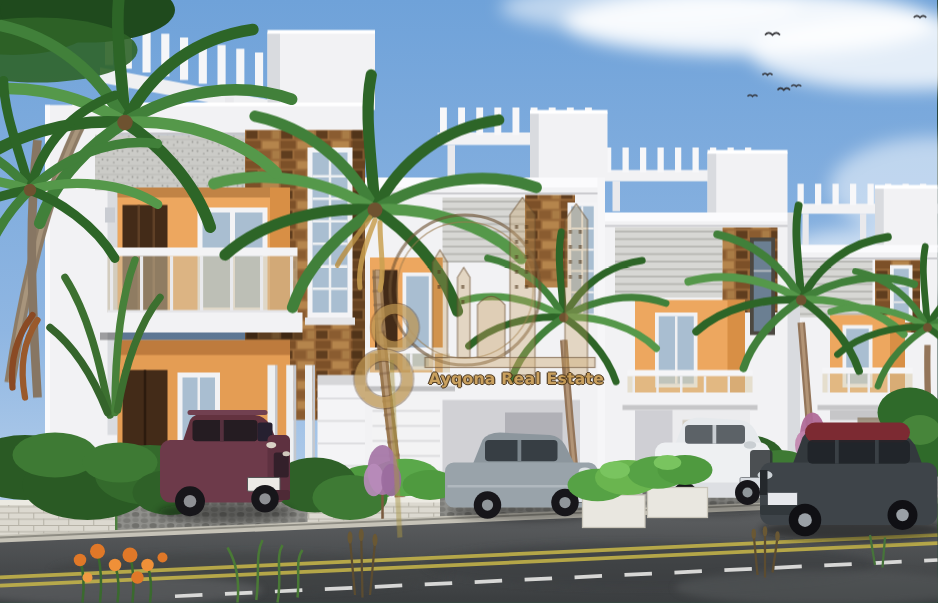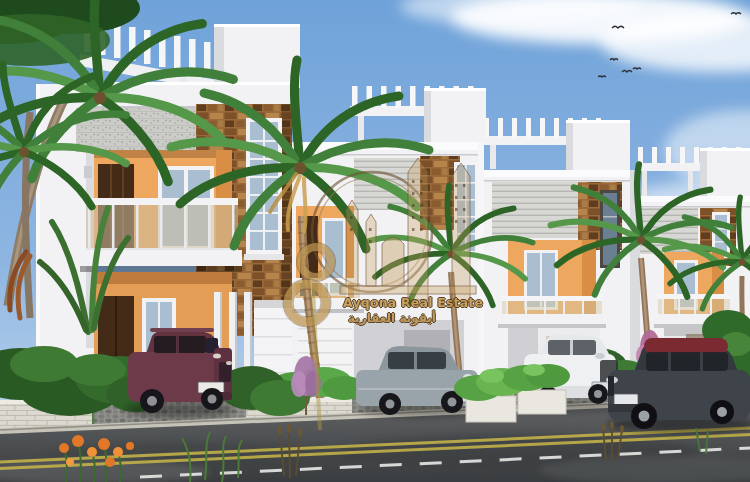--- a/index.html
+++ b/index.html
@@ -591,15 +591,14 @@
     <circle cx="316" cy="262" r="10.5" fill="none" stroke="rgba(90,60,30,0.5)" stroke-width="1"></circle>
     <circle cx="307" cy="303" r="19" fill="none" stroke="#bb9350" stroke-width="9" opacity="0.9"></circle>
     <circle cx="307" cy="303" r="24" fill="none" stroke="rgba(90,60,30,0.5)" stroke-width="1"></circle>
     <circle cx="307" cy="303" r="14" fill="none" stroke="rgba(90,60,30,0.5)" stroke-width="1"></circle>
     <path d="M313,288 C315,330 317,380 320,430" stroke="#a89446" stroke-width="4" fill="none" opacity="0.6"></path>
   </g>
 </svg>
 
 <div class="wm-text">
   <div class="wm-en">Ayqona Real Estate</div>
-  <div class="wm-ar">أيقونة العقارية</div>
 </div>
 </div>
 
 </body></html>

